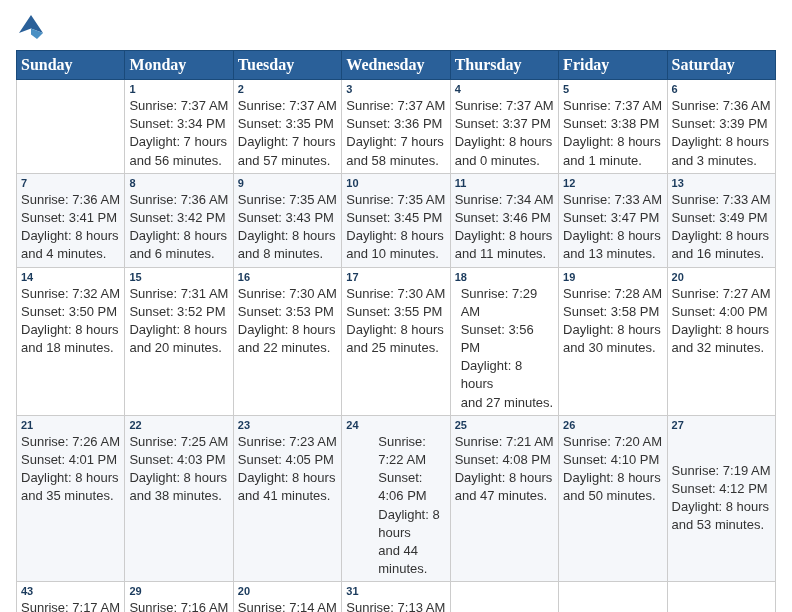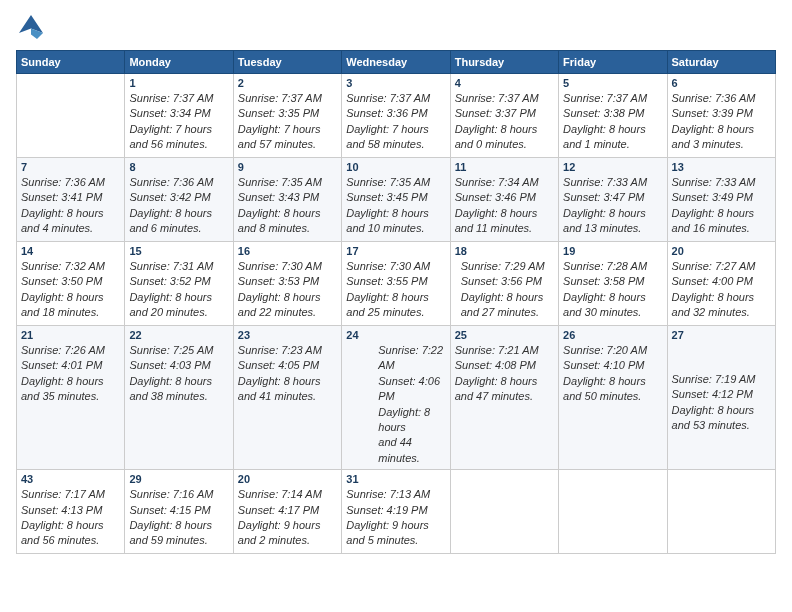--- a/index.html
+++ b/index.html
@@ -44,25 +44,26 @@
       color: #555;
     }
     table {
       width: 100%;
       border-collapse: collapse;
       table-layout: fixed;
     }
     thead tr th {
       background: #2a6099;
       color: #fff;
-      font-size: 11px;
+      font-size: 16px;
       font-weight: bold;
       padding: 5px 4px;
       text-align: left;
       border: 1px solid #1a4a7a;
+      font-family: Liberation Serif, serif;
     }
     tbody tr td {
       border: 1px solid #ccc;
       vertical-align: top;
       padding: 3px 4px;
       font-size: 9px;
       color: #333;
       height: 84px;
     }
     tbody tr:nth-child(even) td {
@@ -72,24 +73,23 @@
       background: #fff;
     }
     .day-number {
       font-weight: bold;
       font-size: 11px;
       color: #1a3a5c;
       display: block;
       margin-bottom: 2px;
     }
     .day-info {
-      font-size: 11px;
+      font-size: 13px;
       color: #333;
       line-height: 1.4;
-      font-style: italic;
     }
   </style>
 </head>
 <body>
 
 <div class="page">
   <div class="header">
     <div class="logo">
       <svg class="logo-icon" viewBox="0 0 40 40">
         <polygon points="20,4 36,28 20,22 4,28" fill="#2a6099"></polygon>

